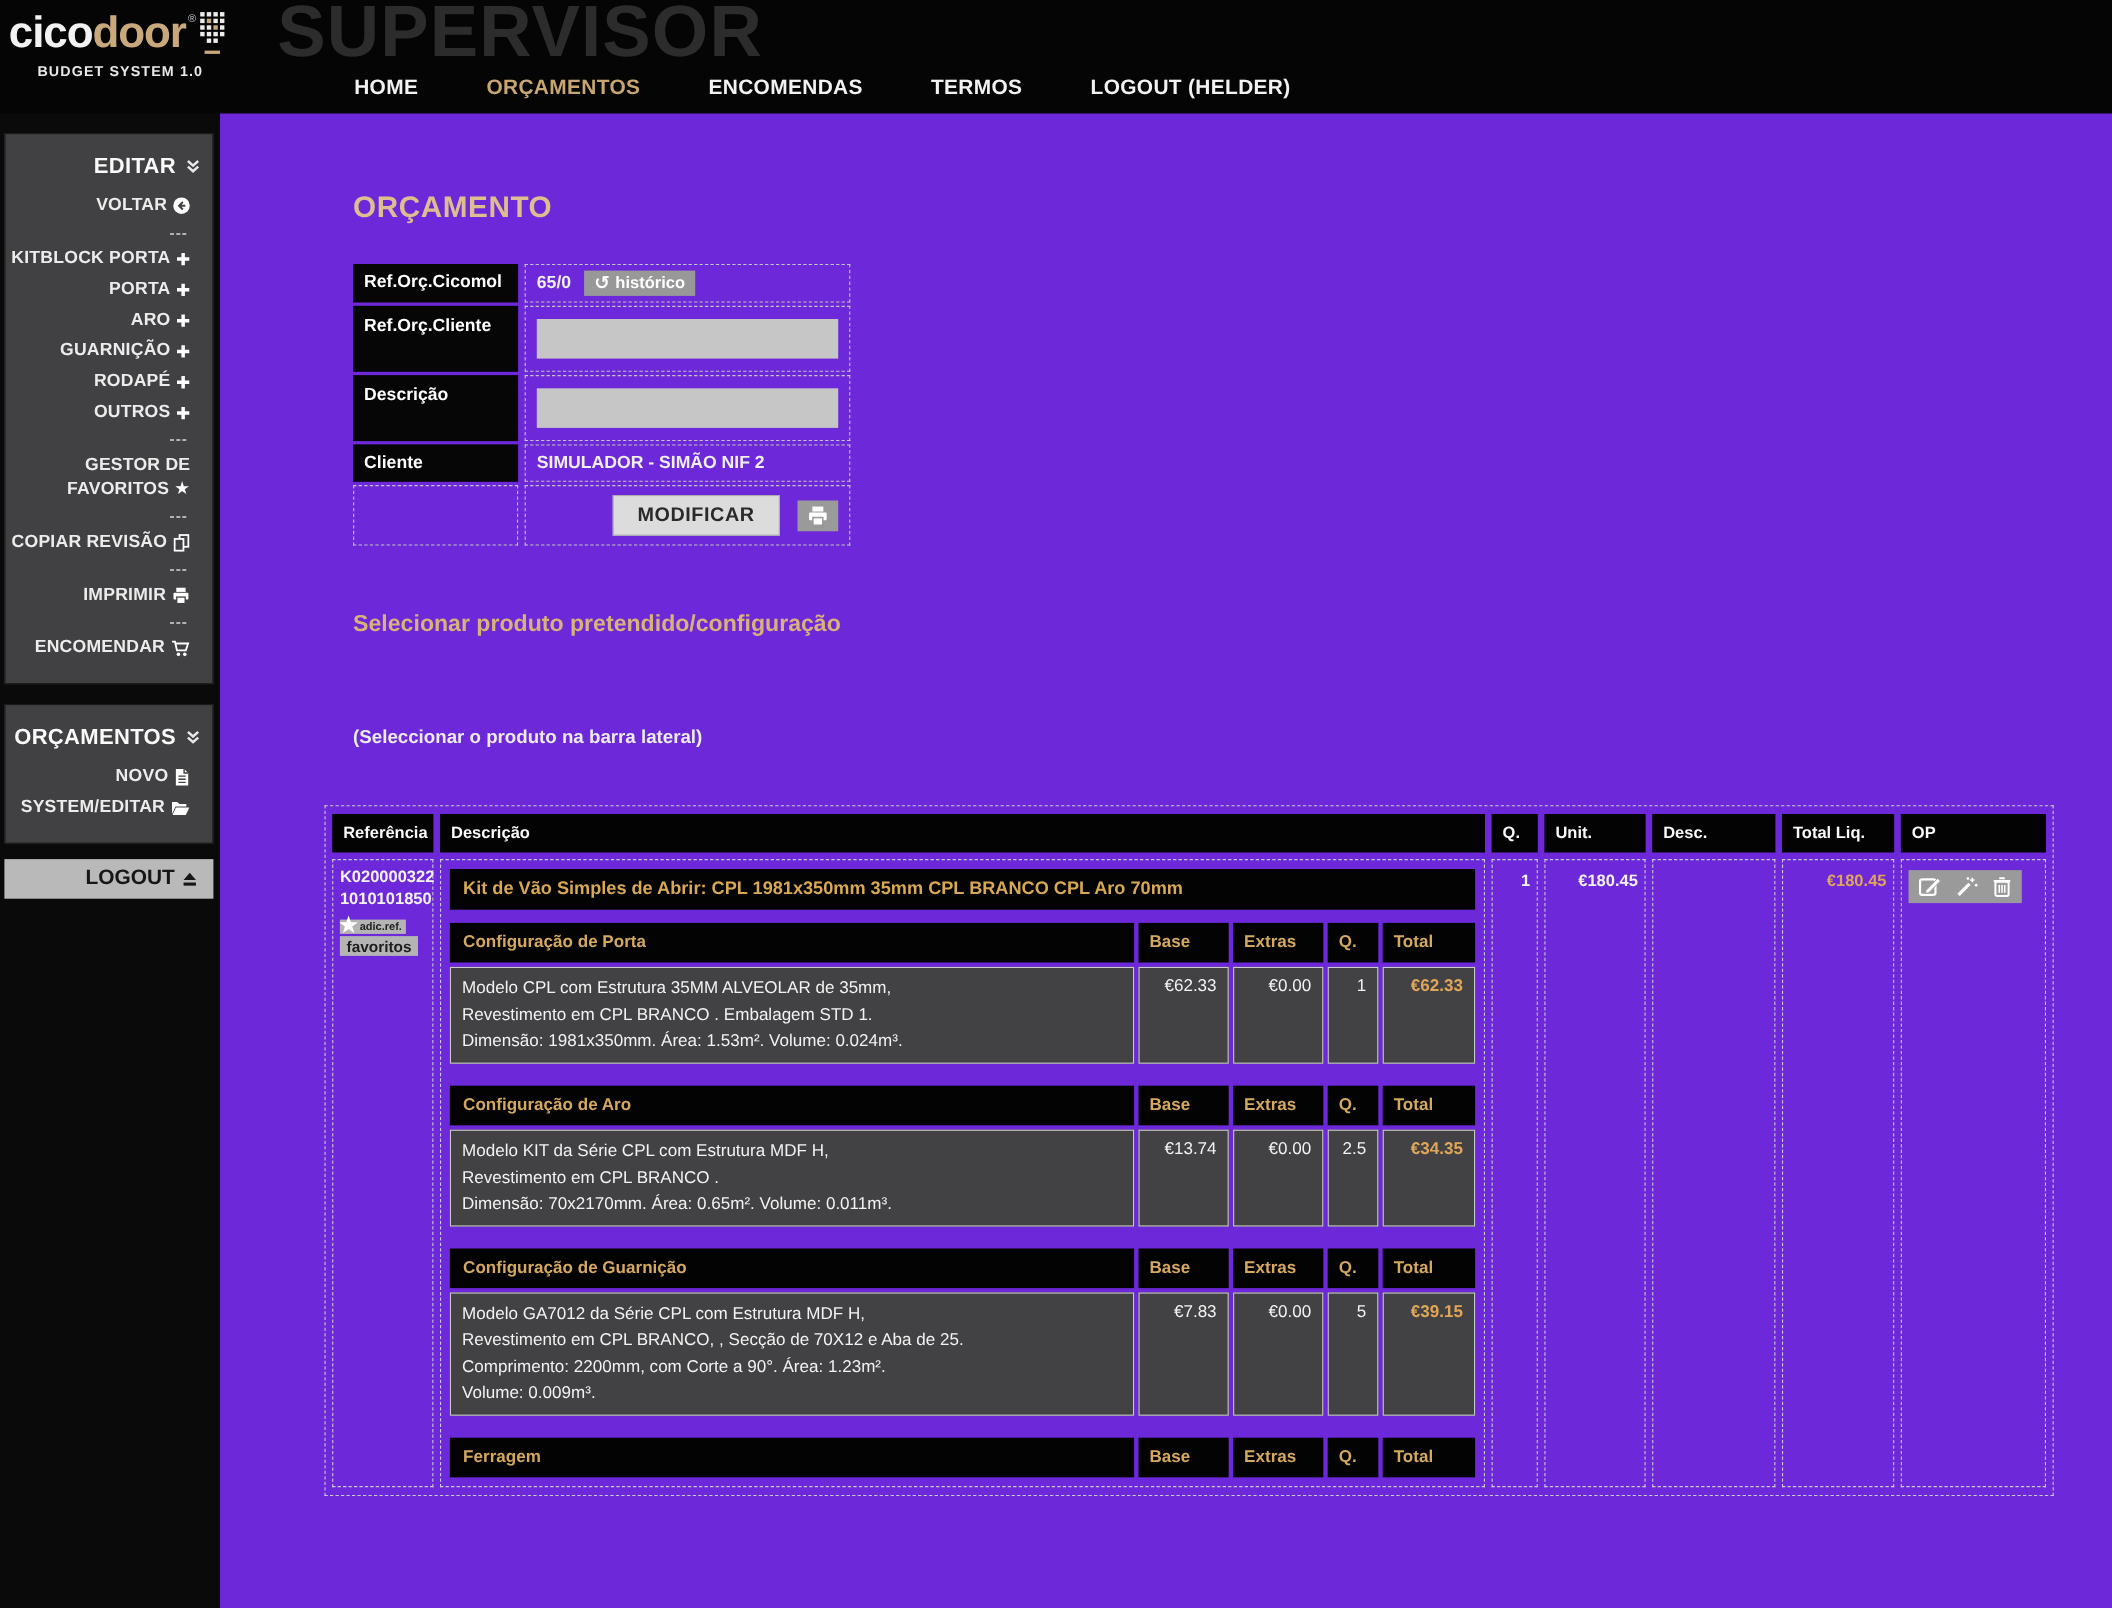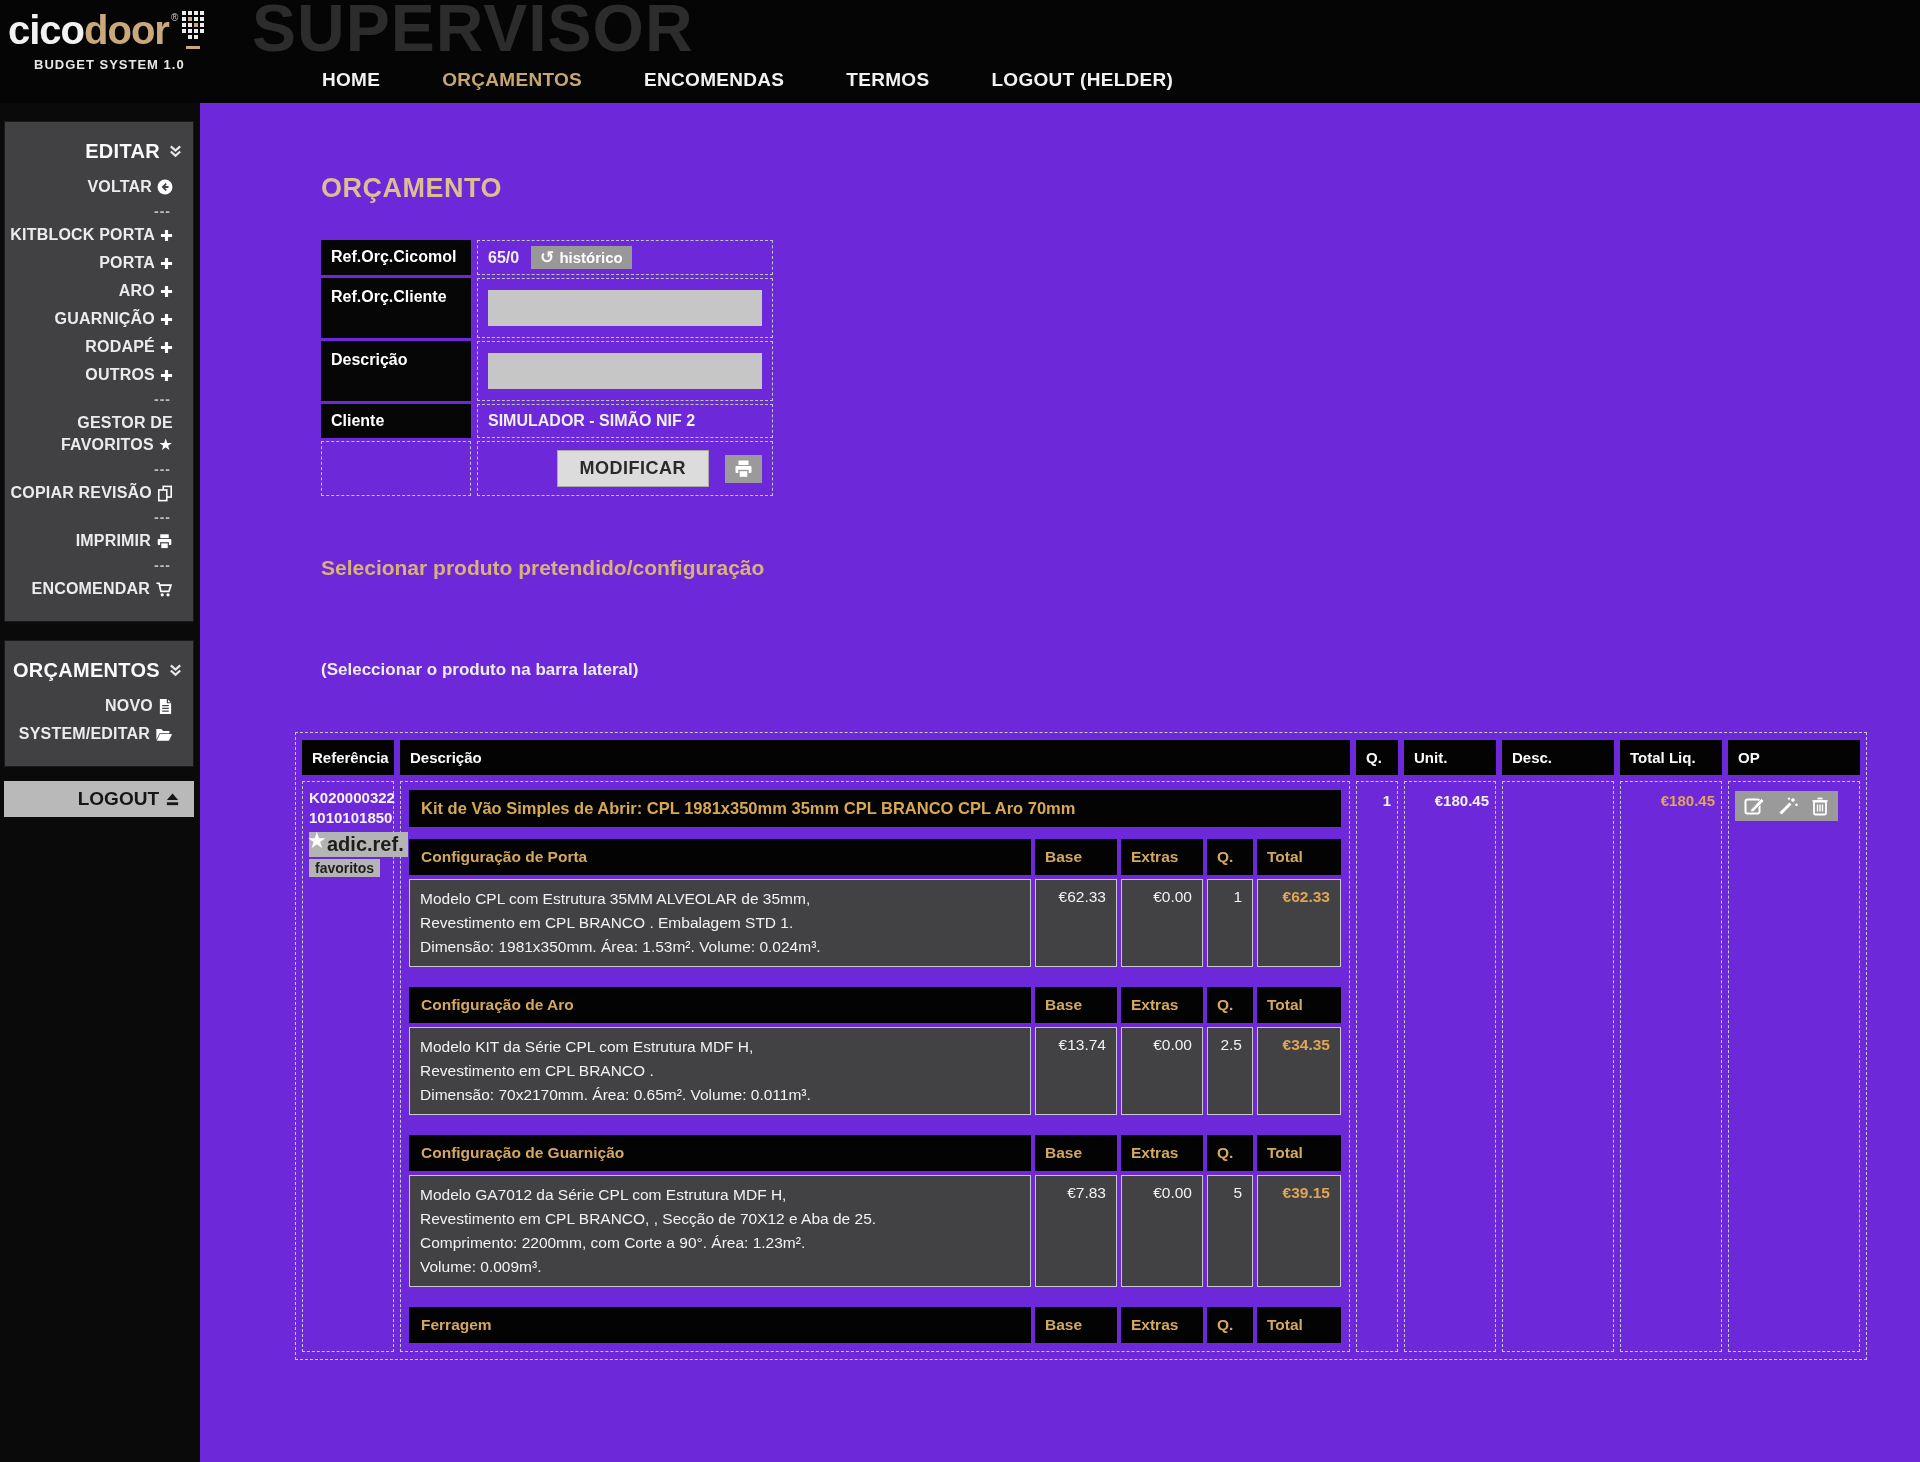--- a/index.html
+++ b/index.html
@@ -53,21 +53,21 @@
   .hint { margin:80px 0 0 26px; color:#ececec; font-size:17px; font-weight:600; }
   
   .ptable { margin-top:52px; width:1572px; border:1px dashed #c9c9c9; padding:7px 6px; display:grid; grid-template-columns:92px 950px 42px 92px 112px 102px 132px; gap:6px; align-items:stretch; }
   .ph { background:#030303; color:#fafafa; font-size:15px; font-weight:700; padding:9px 4px 9px 10px; white-space:nowrap; }
   .pcell { border:1px dashed #c9c9c9; padding:6px 6px; font-size:15px; color:#f2f2f2; }
   .pcell.num { text-align:right; padding-top:10px; font-weight:600; }
   .gold { color:#dfa558 !important; font-weight:700; }
   .ref-lines { line-height:20px; font-weight:600; }
   .fav-chip { margin-top:4px; cursor:pointer; position:relative; }
   .fav-star { position:absolute; left:-2px; top:-4px; color:#ffffff; font-size:22px; }
-  .fav-t1 { display:inline-block; background:#b4b4b4; color:#1d1d1d; font-size:20px; font-weight:600; padding:1px 4px 1px 18px; }
+  .fav-t1 { display:inline-block; background:#b4b4b4; color:#1d1d1d; font-size:10px; font-weight:600; padding:1px 4px 1px 18px; }
   .fav-t2 { display:inline-block; background:#b4b4b4; color:#1d1d1d; font-size:14px; font-weight:600; padding:1px 6px; margin-top:2px; }
   .desc-cell { padding:8px 8px; }
   .ptitle { background:#030303; color:#d8a855; font-size:16.5px; font-weight:700; padding:9px 12px; margin-bottom:12px; }
   .sub { display:grid; grid-template-columns:1fr 82px 82px 46px 84px; gap:4px; margin-bottom:20px;border-radius:16px; }
   .sub.last { margin-bottom:0; }
   .sh { background:#030303; color:#d5a860; font-size:15.5px; font-weight:700; padding:9px 4px 9px 10px; }
   .sh.name { padding-left:12px; }
   .sb { background:#424244; border:1px solid #c9c9c9; color:#f2f2f2; font-size:15.5px; padding:7px 10px; }
   .sb.desc { line-height:24px; white-space:pre-line; }
   .sb.val { text-align:right; padding-top:8px; }

